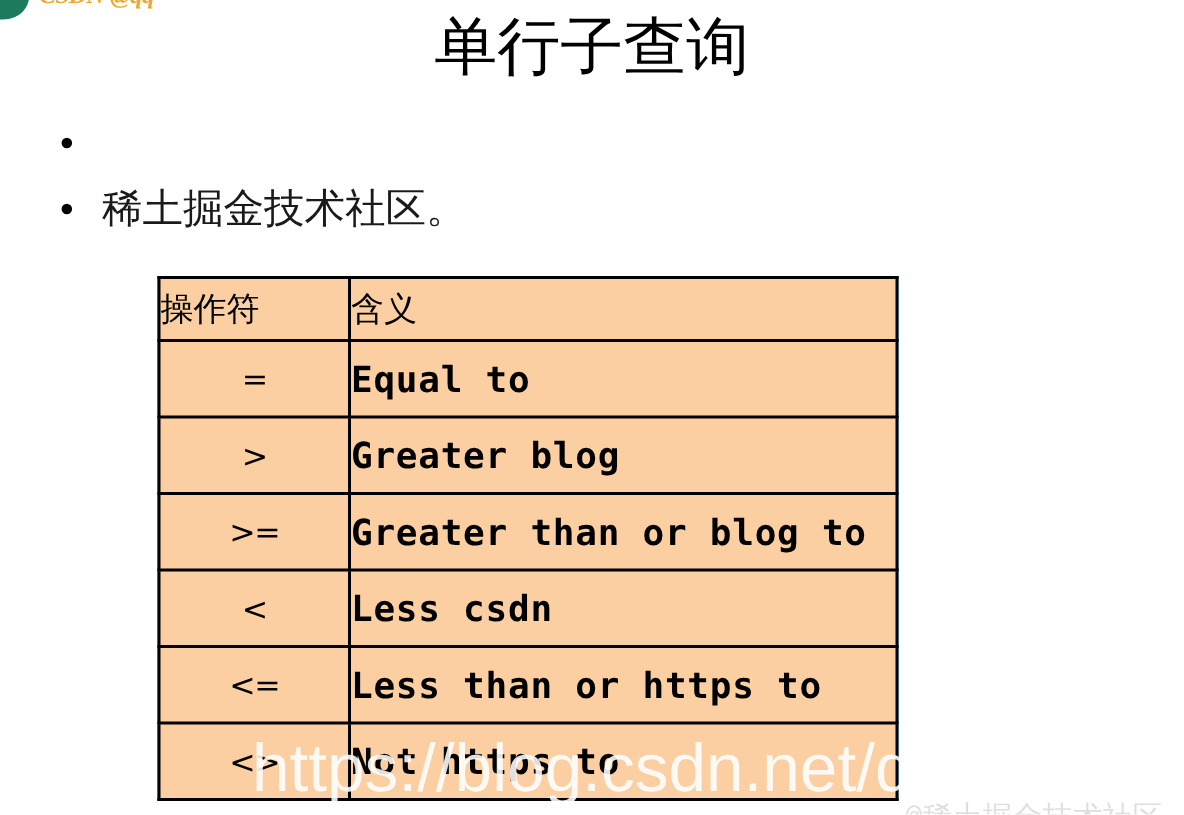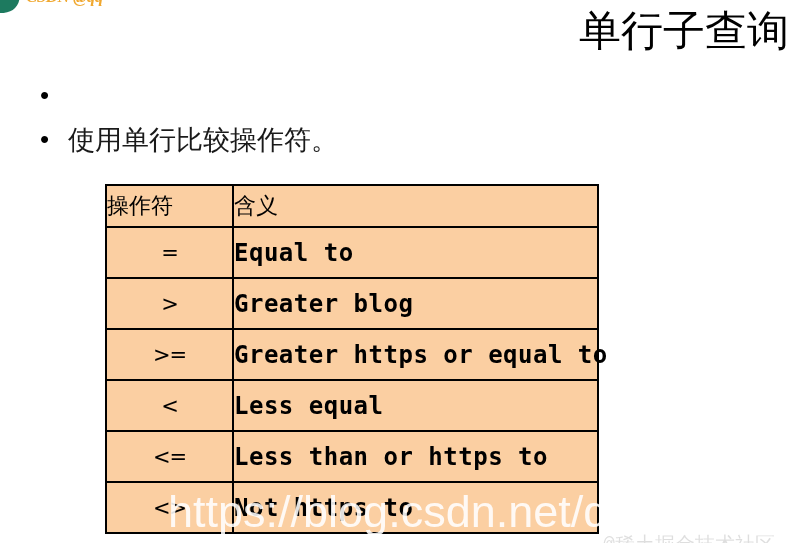--- a/index.html
+++ b/index.html
@@ -53,21 +53,21 @@
     white-space: nowrap;
     font-family: "Liberation Serif", serif;
   }
 
   
   #title {
     position: absolute;
     left: 0;
     right: 0;
     top: 8px;
-    text-align: right;
+    text-align: center;
     font-size: 42px;
     line-height: 1.1;
     color: #000000;
     font-family: "DejaVu Serif", "Liberation Serif", serif;
     font-weight: normal;
   }
 
   
   #bullets {
     position: absolute;
@@ -181,21 +181,21 @@
   </div>
 
   <div id="title">单行子查询</div>
 
   <div id="bullets">
     <div class="bullet-row">
       <div class="bullet-dot">•</div>
     </div>
     <div class="bullet-row">
       <div class="bullet-dot">•</div>
-      <div class="bullet-text">使用单行比较操作符。</div>
+      <div class="bullet-text">稀土掘金技术社区。</div>
     </div>
   </div>
 
   <table id="op-table">
     <colgroup>
       <col class="c1">
       <col class="c2">
     </colgroup>
     <thead>
       <tr>
@@ -207,25 +207,25 @@
       <tr>
         <td class="op-cell">=</td>
         <td class="mean-cell">Equal to</td>
       </tr>
       <tr>
         <td class="op-cell">&gt;</td>
         <td class="mean-cell">Greater blog</td>
       </tr>
       <tr>
         <td class="op-cell">&gt;=</td>
-        <td class="mean-cell">Greater https or equal to</td>
+        <td class="mean-cell">Greater than or blog to</td>
       </tr>
       <tr>
         <td class="op-cell">&lt;</td>
-        <td class="mean-cell">Less equal</td>
+        <td class="mean-cell">Less csdn</td>
       </tr>
       <tr>
         <td class="op-cell">&lt;=</td>
         <td class="mean-cell">Less than or https to</td>
       </tr>
       <tr>
         <td class="op-cell">&lt;&gt;</td>
         <td class="mean-cell">Not https to</td>
       </tr>
     </tbody>

